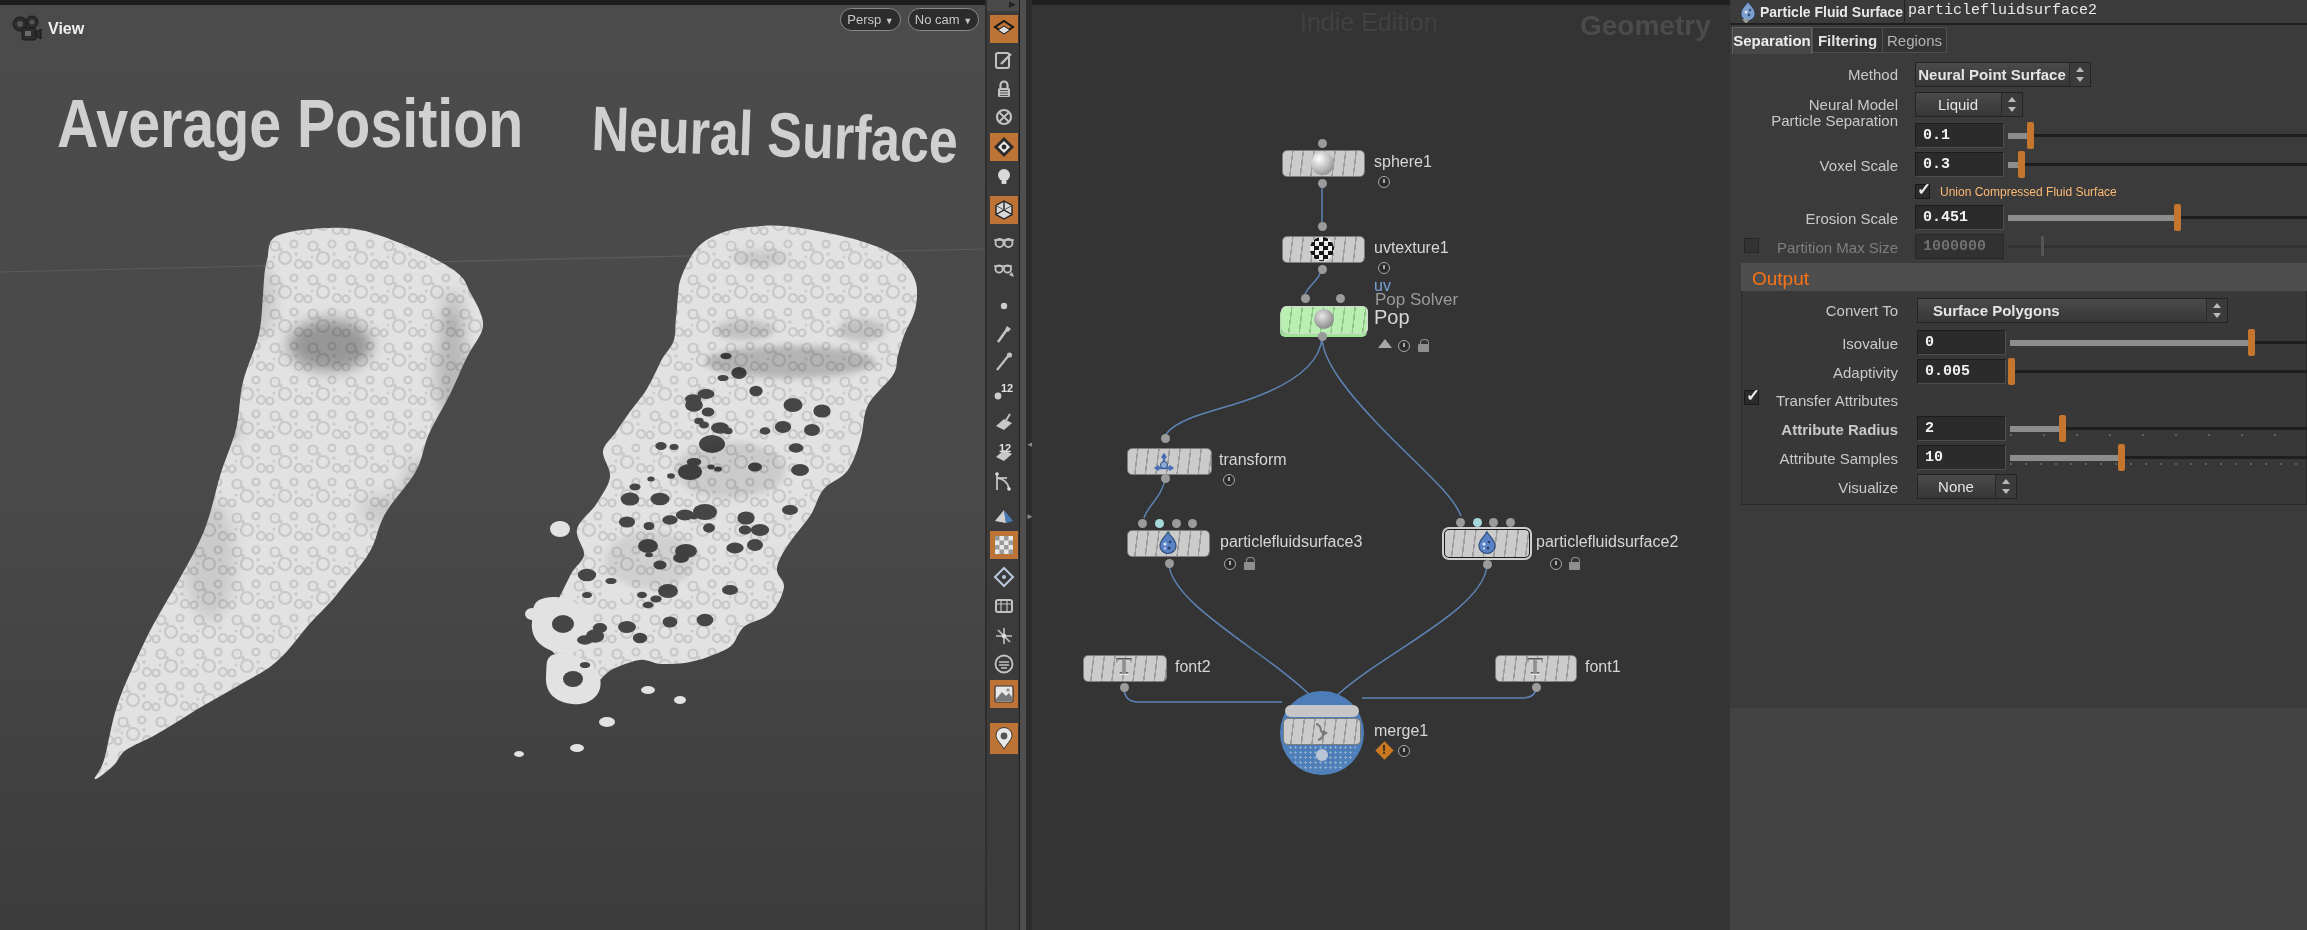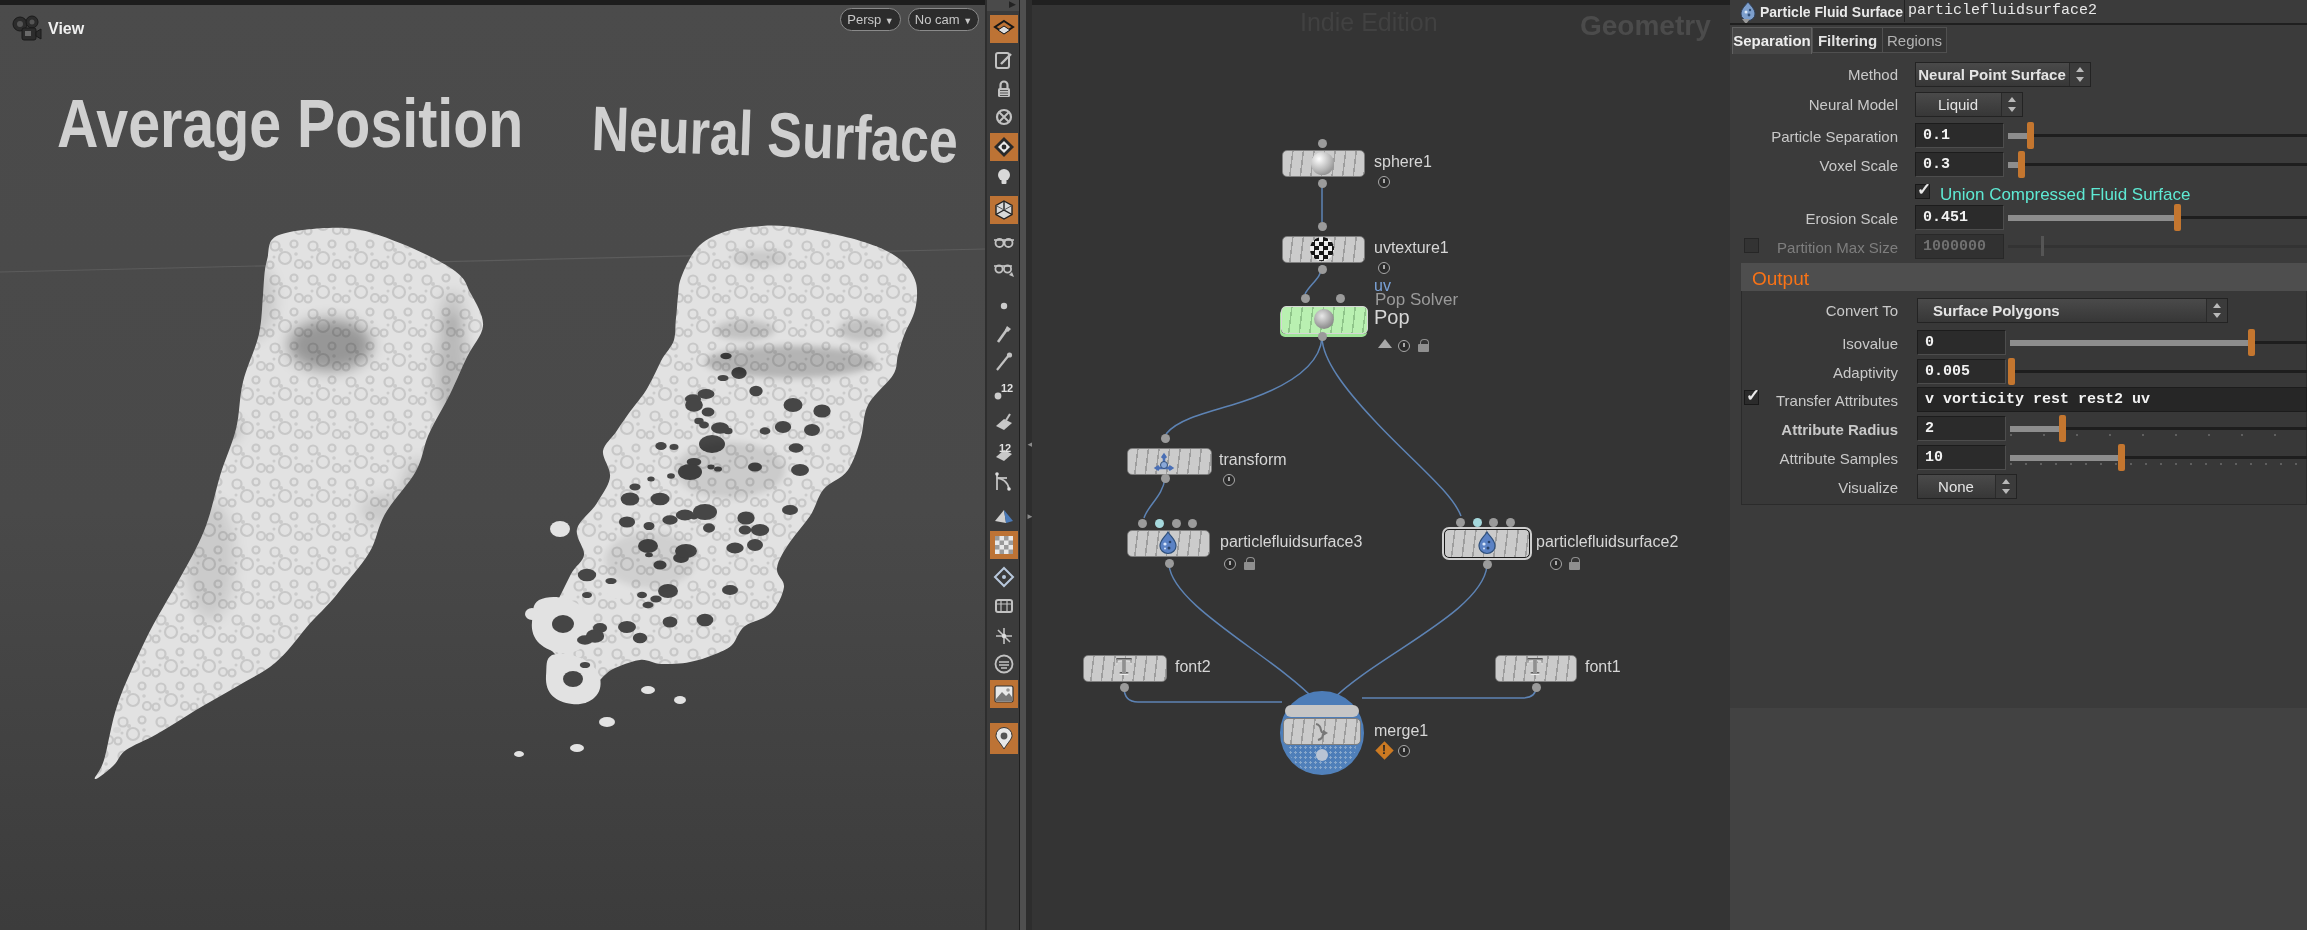--- a/index.html
+++ b/index.html
@@ -552,35 +552,35 @@
         <div class="mtext" style="font-weight:bold;">Neural Point Surface</div>
         <div class="spin"></div>
       </div>
 
     <div class="plabel" style="top:96px;">Neural Model</div>
     <div class="pmenu" style="top:92px;width:108px;">
         <div class="mtext">Liquid</div>
         <div class="spin"></div>
       </div>
 
-    <div class="plabel" style="top:128px;text-align:right;">Particle Separation</div>
+    <div class="plabel" style="top:112px;text-align:right;">Particle Separation</div>
     <div class="pfield" style="top:123px;">0.1</div>
     <div class="track" style="left:278px;top:134px;width:299px;"></div>
     <div class="fill" style="left:278px;top:133px;width:21px;"></div>
     <div class="handle" style="left:297px;top:122px;"></div>
 
     <div class="plabel" style="top:157px;">Voxel Scale</div>
     <div class="pfield" style="top:152px;">0.3</div>
     <div class="track" style="left:278px;top:163px;width:299px;"></div>
     <div class="fill" style="left:278px;top:162px;width:12px;"></div>
     <div class="handle" style="left:288px;top:151px;"></div>
 
     <div class="check" style="left:185px;top:184px;"></div>
     <div class="ckm" style="left:187px;top:179px;">✓</div>
-    <div class="abs" style="left:210px;top:185px;color:#5eead4;font-size:17px;">Union Compressed Fluid Surface</div>
+    <div class="abs" style="left:210px;top:185px;color:#fdba74;font-size:12px;">Union Compressed Fluid Surface</div>
 
     <div class="plabel" style="top:210px;">Erosion Scale</div>
     <div class="pfield" style="top:205px;">0.451</div>
     <div class="track" style="left:278px;top:216px;width:299px;"></div>
     <div class="fill" style="left:278px;top:215px;width:168px;"></div>
     <div class="handle" style="left:444px;top:204px;"></div>
 
     <div class="check" style="left:14px;top:238px;background:#333;border-color:#262626;"></div>
     <div class="plabel" style="top:239px;color:#7e7e7e;">Partition Max Size</div>
     <div class="pfield" style="top:234px;color:#707070;background:#313131;border-color:#282828;font-weight:bold;">1000000</div>
@@ -604,21 +604,20 @@
     <div class="handle" style="left:518px;top:329px;"></div>
 
     <div class="plabel" style="top:364px;">Adaptivity</div>
     <div class="pfield" style="left:187px;top:359px;">0.005</div>
     <div class="track" style="left:280px;top:370px;width:297px;"></div>
     <div class="handle" style="left:278px;top:358px;"></div>
 
     <div class="check" style="left:14px;top:390px;"></div>
     <div class="ckm" style="left:16px;top:385px;">✓</div>
     <div class="plabel" style="top:392px;">Transfer Attributes</div>
-    <div class="abs" style="left:187px;top:387px;width:390px;height:25px;background:#262626;border:1px solid #1c1c1c;color:#f2f2f2;font-family:'Liberation Mono',monospace;font-size:15px;font-weight:bold;line-height:23px;padding-left:7px;">v vorticity rest rest2 uv</div>
 
     <div class="plabel" style="top:421px;font-weight:bold;">Attribute Radius</div>
     <div class="pfield" style="left:187px;top:416px;">2</div>
     <div class="track" style="left:280px;top:427px;width:297px;"></div>
     <div class="fill" style="left:280px;top:426px;width:53px;"></div>
     <div class="abs" style="left:280px;top:434px;width:297px;height:2px;background:repeating-linear-gradient(90deg,#5f5f5f 0 2px,transparent 2px 33px);"></div>
     <div class="handle" style="left:329px;top:415px;"></div>
 
     <div class="plabel" style="top:450px;">Attribute Samples</div>
     <div class="pfield" style="left:187px;top:445px;">10</div>

